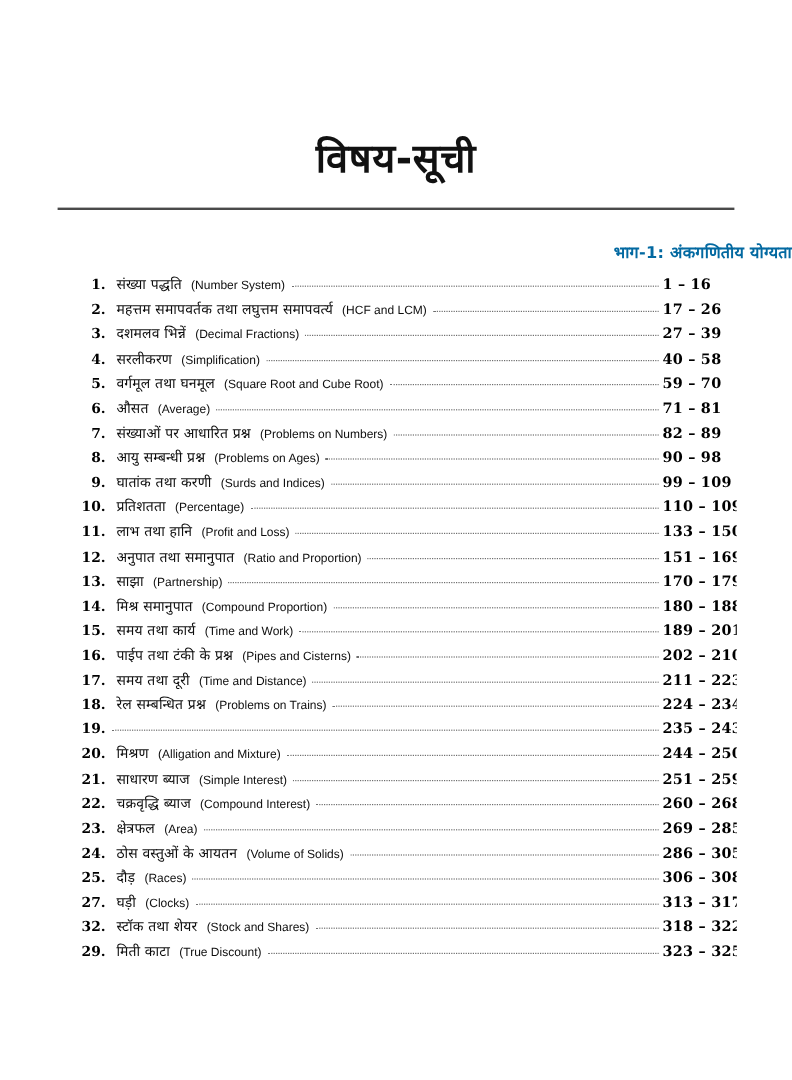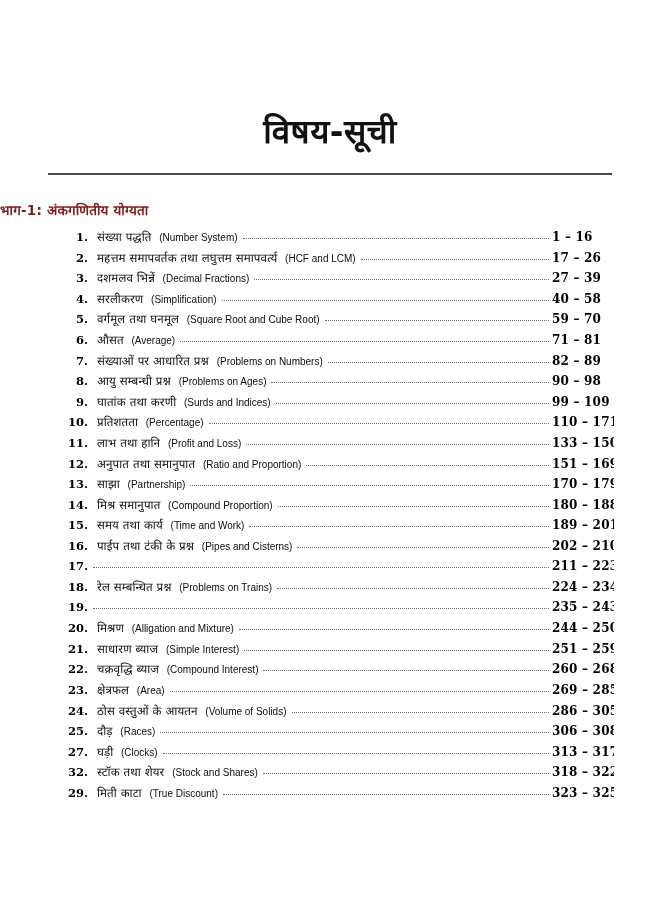--- a/index.html
+++ b/index.html
@@ -48,25 +48,25 @@
     height: 2px;
     background: #4a4a4a;
   }
 
   
   .part-heading {
     position: absolute;
     top: 201px;
     left: 0;
     width: 660px;
-    text-align: left;
+    text-align: right;
     font-family: "DejaVu Sans", sans-serif;
     font-size: 13.5px;
     font-weight: 700;
-    color: #7f1d1d;
+    color: #0369a1;
     letter-spacing: 0.2px;
   }
 
   
   .toc-list {
     position: absolute;
     top: 229px;
     left: 62px;
     width: 552px;
   }
@@ -198,21 +198,21 @@
       <div class="toc-row">
         <span class="toc-num">9.</span>
         <span class="toc-label"><span class="hi">घातांक  तथा  करणी</span>&nbsp;&nbsp;<span class="en">(Surds and Indices)</span></span>
         <span class="toc-leader"></span>
         <span class="toc-pages">99 – 109</span>
       </div>
       <div class="toc-row">
         <span class="toc-num">10.</span>
         <span class="toc-label"><span class="hi">प्रतिशतता</span>&nbsp;&nbsp;<span class="en">(Percentage)</span></span>
         <span class="toc-leader"></span>
-        <span class="toc-pages">110 – 171</span>
+        <span class="toc-pages">110 – 109</span>
       </div>
       <div class="toc-row">
         <span class="toc-num">11.</span>
         <span class="toc-label"><span class="hi">लाभ  तथा  हानि</span>&nbsp;&nbsp;<span class="en">(Profit and Loss)</span></span>
         <span class="toc-leader"></span>
         <span class="toc-pages">133 – 150</span>
       </div>
       <div class="toc-row">
         <span class="toc-num">12.</span>
         <span class="toc-label"><span class="hi">अनुपात  तथा  समानुपात</span>&nbsp;&nbsp;<span class="en">(Ratio and Proportion)</span></span>
@@ -238,20 +238,21 @@
         <span class="toc-pages">189 – 201</span>
       </div>
       <div class="toc-row">
         <span class="toc-num">16.</span>
         <span class="toc-label"><span class="hi">पाईप  तथा  टंकी  के  प्रश्न</span>&nbsp;&nbsp;<span class="en">(Pipes and Cisterns)</span></span>
         <span class="toc-leader"></span>
         <span class="toc-pages">202 – 210</span>
       </div>
       <div class="toc-row">
         <span class="toc-num">17.</span>
+        <span class="toc-label"><span class="hi">समय  तथा  दूरी</span>&nbsp;&nbsp;<span class="en">(Time and Distance)</span></span>
         <span class="toc-leader"></span>
         <span class="toc-pages">211 – 223</span>
       </div>
       <div class="toc-row">
         <span class="toc-num">18.</span>
         <span class="toc-label"><span class="hi">रेल  सम्बन्धित  प्रश्न</span>&nbsp;&nbsp;<span class="en">(Problems on Trains)</span></span>
         <span class="toc-leader"></span>
         <span class="toc-pages">224 – 234</span>
       </div>
       <div class="toc-row">

